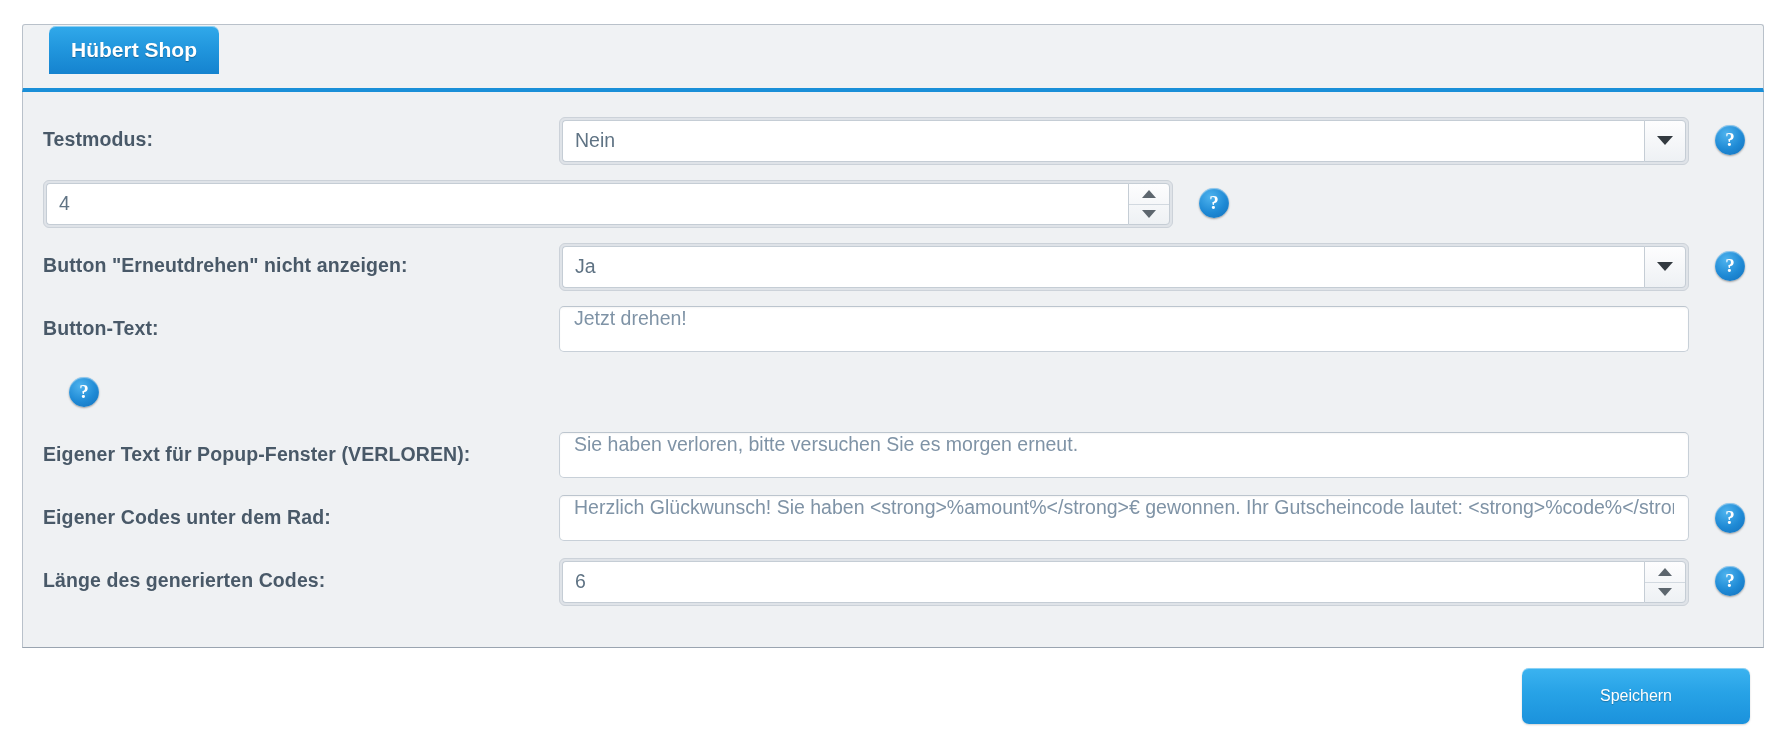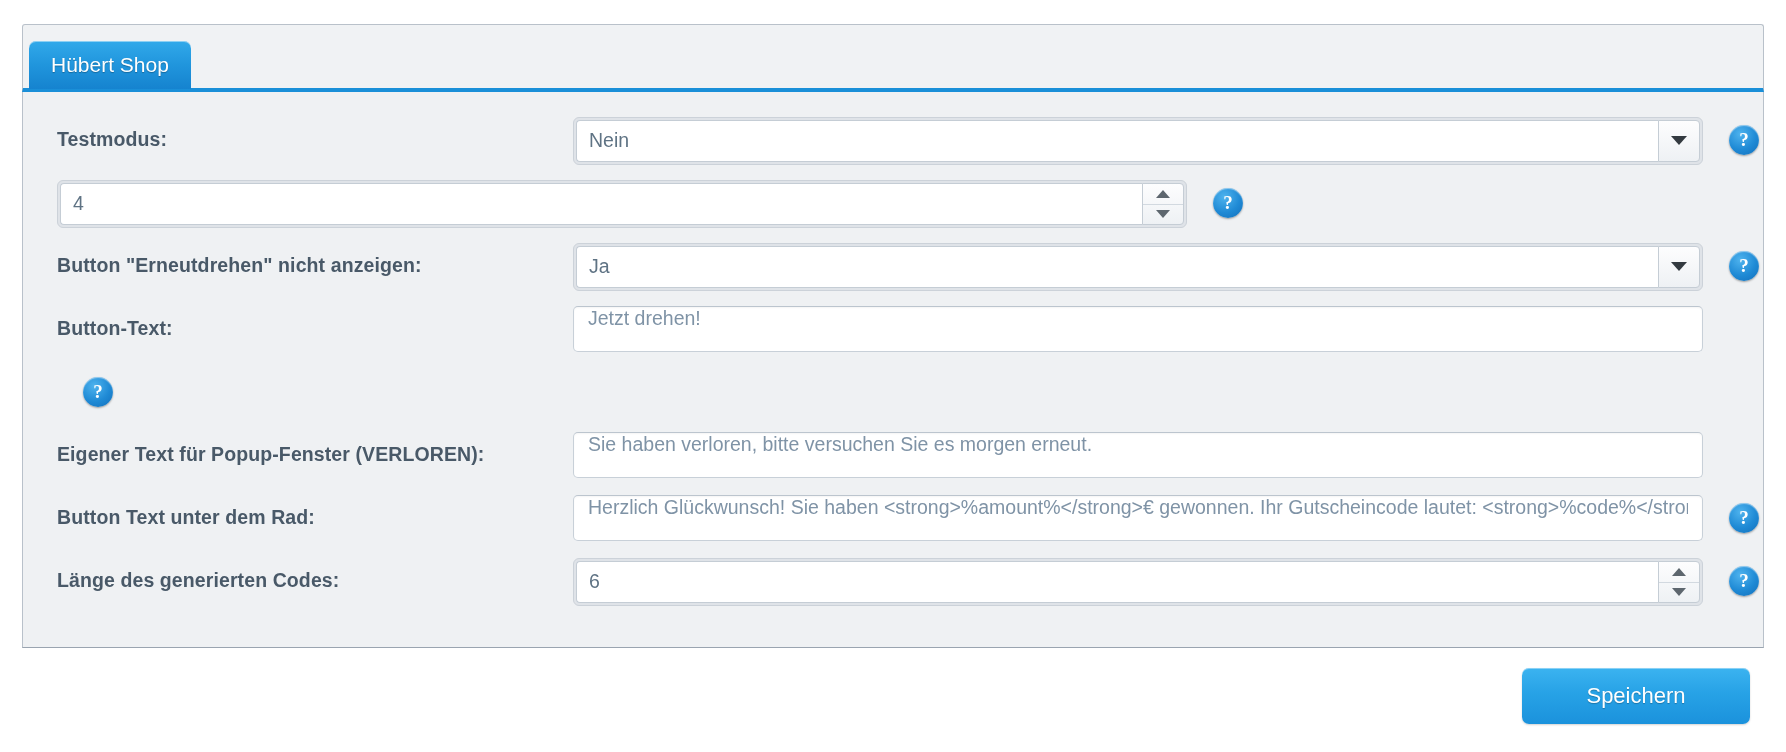--- a/index.html
+++ b/index.html
@@ -25,22 +25,23 @@
     top: 24px;
     width: 1742px;
     height: 68px;
     background: #f0f2f4;
     border-top: 1px solid #b9c1ca;
     border-left: 1px solid #b9c1ca;
     border-right: 1px solid #b9c1ca;
     border-bottom: 4px solid #1a8fd8;
     border-radius: 3px 3px 0 0;
     display: flex;
-    align-items: flex-end;
-    padding-left: 6px;
+    align-items: flex-start;
+    padding-left: 26px;
+    font-weight: bold;
   }
   .tab {
     height: 48px;
     min-width: 120px;
     padding: 0 22px;
     margin-right: 8px;
     border-radius: 7px 7px 0 0;
     display: flex;
     align-items: center;
     justify-content: center;
@@ -64,21 +65,21 @@
   .panel {
     position: absolute;
     left: 22px;
     top: 92px;
     width: 1742px;
     height: 556px;
     background: #eff1f3;
     border-left: 1px solid #b9c1ca;
     border-right: 1px solid #b9c1ca;
     border-bottom: 1px solid #9aa4b0;
-    padding: 16px 0 0 16px;
+    padding: 16px 0 0 2px;
   }
 
   .row {
     display: flex;
     align-items: center;
     height: 63px;
     padding-left: 18px;
   }
   .row-label {
     width: 516px;
@@ -226,21 +227,21 @@
   }
   .save-btn {
     min-width: 228px;
     height: 56px;
     padding: 0 26px;
     border: none;
     border-radius: 7px;
     background: linear-gradient(to bottom, #3bb3f0 0%, #27a2e6 45%, #1b92dc 100%);
     box-shadow: inset 0 1px 0 rgba(255,255,255,.4), 0 1px 2px rgba(0,0,0,.18);
     color: #ffffff;
-    font-size: 22px;
+    font-size: 16px;
     font-family: "Liberation Sans", sans-serif;
     text-shadow: 0 1px 1px rgba(0,0,0,.25);
     cursor: pointer;
   }
 </style>
 </head>
 <body>
 
 <div class="screen">
 
@@ -324,21 +325,21 @@
         <div class="field-wrap">
           <div class="txtinput">
             <span class="val">Sie haben verloren, bitte versuchen Sie es morgen erneut.</span>
           </div>
         </div>
         <div class="help-col">
           <div class="help-spacer"></div>
         </div>
       </div>
       <div class="row">
-        <div class="row-label">Button Text unter dem Rad:</div>
+        <div class="row-label">Eigener Codes unter dem Rad:</div>
         <div class="field-wrap">
           <div class="txtinput">
             <span class="val">Herzlich Glückwunsch! Sie haben &lt;strong&gt;%amount%&lt;/strong&gt;€ gewonnen. Ihr Gutscheincode lautet: &lt;strong&gt;%code%&lt;/strong&gt;</span>
           </div>
         </div>
         <div class="help-col">
           <div class="help-icon">?</div>
         </div>
       </div>
       <div class="row">

